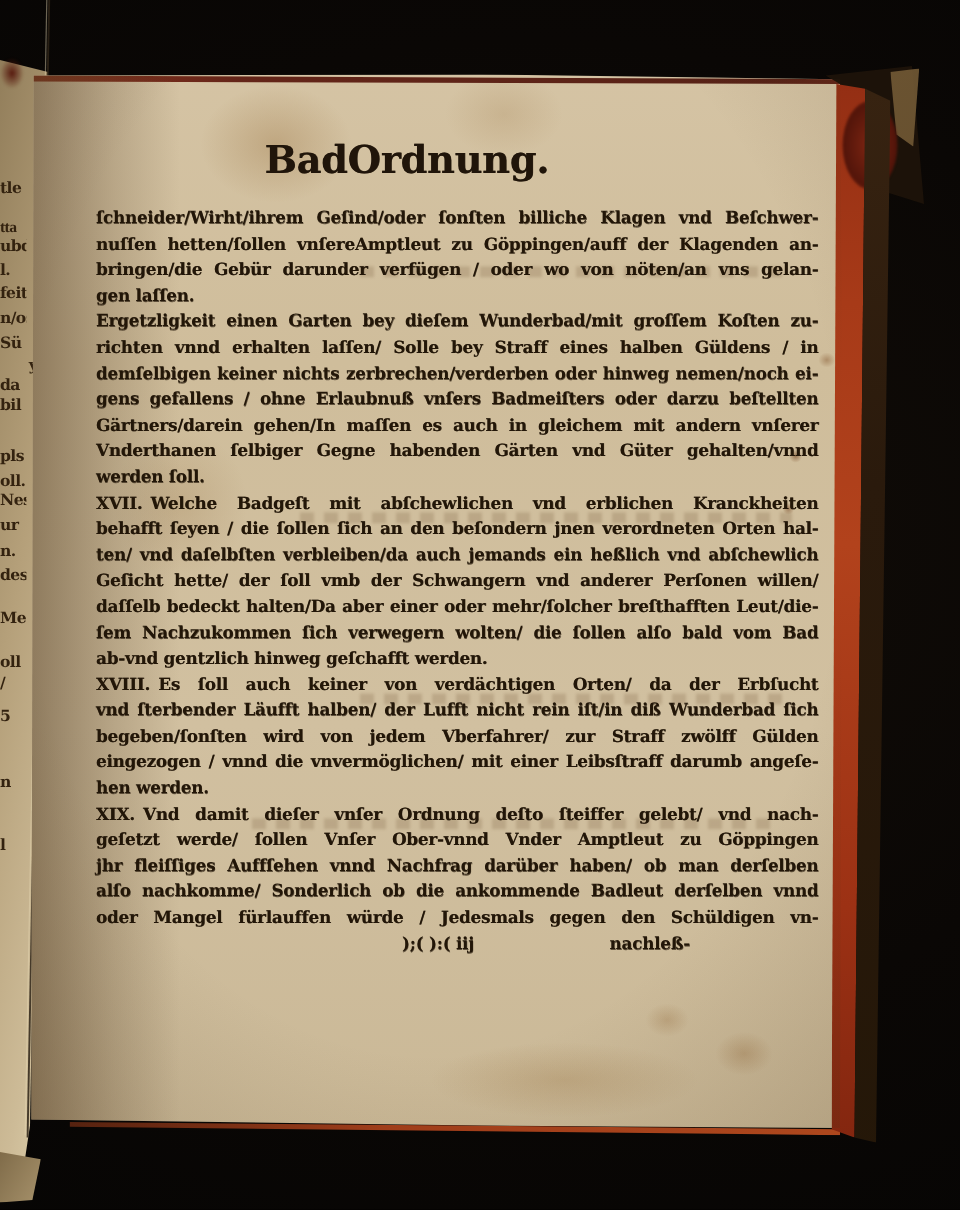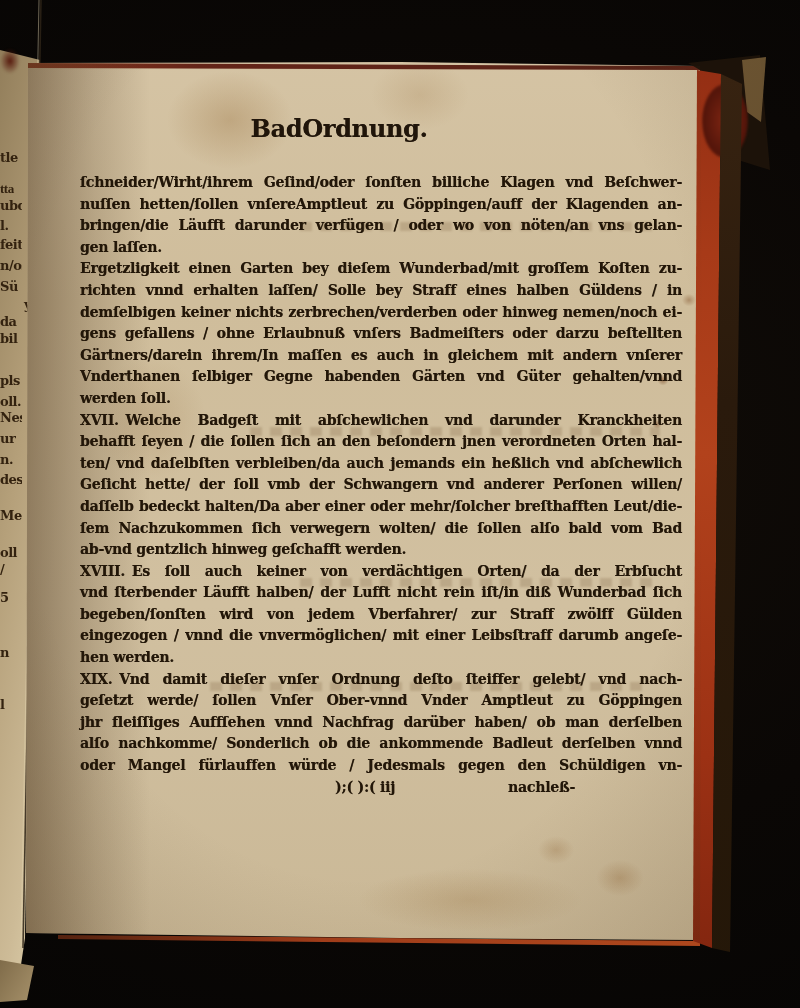--- a/index.html
+++ b/index.html
@@ -62,21 +62,21 @@
     clip-path:polygon(742px 60px,766px 57px,761px 122px,747px 112px);
     background:linear-gradient(140deg,#82683f,#5c4527);opacity:.9;}
   .tear-blob{left:702px;top:84px;width:46px;height:74px;border-radius:50%;
     background:radial-gradient(#7e2512,#53150a 65%,rgba(60,18,8,0) 85%);filter:blur(1px);}
 
   
   .crease{left:0;top:0;}
 
   
   .header{left:80px;top:114px;width:602px;text-align:center;padding-right:84px;box-sizing:border-box;
-    font-weight:700;font-size:24px;color:#20150a;letter-spacing:-0.3px;
+    font-weight:700;font-size:32px;color:#20150a;letter-spacing:-0.3px;
     text-shadow:0.3px 0.3px 0.4px rgba(32,21,10,.75);}
   .textblock{left:80px;top:172px;width:602px;color:#221608;font-weight:700;
     font-size:14px;letter-spacing:-0.2px;
     text-shadow:0.3px 0.3px 0.35px rgba(34,22,8,.65);}
   .textblock .line{position:relative;height:21.6px;line-height:21.6px;white-space:nowrap;
     text-align:left;}
   .textblock .line.jl{white-space:normal;text-align:justify;text-align-last:justify;}
   .sigrow{position:relative;height:21.6px;line-height:21.6px;}
   .sigmark{left:255px;top:0;font-weight:700;}
   .catchword{left:428px;top:0;font-weight:700;}
@@ -138,30 +138,30 @@
   <div class="st" style="left:250px;top:427px;width:410px;"></div>
   <div class="st" style="left:300px;top:578px;width:360px;"></div>
   <div class="st" style="left:210px;top:682px;width:440px;"></div>
 
   <div class="header">BadOrdnung.</div>
 
   <div class="textblock">
     <div id="lines" style="position:relative;left:0;top:0;width:602px;">
         <div class="line jl">ſchneider/Wirht/ihrem Geſind/oder ſonſten billiche Klagen vnd Beſchwer-</div>
         <div class="line jl">nuſſen hetten/ſollen vnſereAmptleut zu Göppingen/auff der Klagenden an-</div>
-        <div class="line jl">bringen/die Läufft darunder verfügen / oder wo von nöten/an vns gelan-</div>
+        <div class="line jl">bringen/die Gebür darunder verfügen / oder wo von nöten/an vns gelan-</div>
         <div class="line">gen laſſen.</div>
         <div class="line jl">Ergetzligkeit einen Garten bey dieſem Wunderbad/mit groſſem Koſten zu-</div>
         <div class="line jl">richten vnnd erhalten laſſen/ Solle bey Straff eines halben Güldens / in</div>
         <div class="line jl">demſelbigen keiner nichts zerbrechen/verderben oder hinweg nemen/noch ei-</div>
         <div class="line jl">gens gefallens / ohne Erlaubnuß vnſers Badmeiſters oder darzu beſtellten</div>
-        <div class="line jl">Gärtners/darein ihrem/In maſſen es auch in gleichem mit andern vnſerer</div>
+        <div class="line jl">Gärtners/darein gehen/In maſſen es auch in gleichem mit andern vnſerer</div>
         <div class="line jl">Vnderthanen ſelbiger Gegne habenden Gärten vnd Güter gehalten/vnnd</div>
         <div class="line">werden ſoll.</div>
-        <div class="line jl">XVII. Welche Badgeſt mit abſchewlichen vnd darunder Kranckheiten</div>
+        <div class="line jl">XVII. Welche Badgeſt mit abſchewlichen vnd erblichen Kranckheiten</div>
         <div class="line jl">behafft ſeyen / die ſollen ſich an den beſondern jnen verordneten Orten hal-</div>
         <div class="line jl">ten/ vnd daſelbſten verbleiben/da auch jemands ein heßlich vnd abſchewlich</div>
         <div class="line jl">Geſicht hette/ der ſoll vmb der Schwangern vnd anderer Perſonen willen/</div>
         <div class="line jl">daſſelb bedeckt halten/Da aber einer oder mehr/ſolcher breſthafften Leut/die-</div>
         <div class="line jl">ſem Nachzukommen ſich verwegern wolten/ die ſollen alſo bald vom Bad</div>
         <div class="line">ab-vnd gentzlich hinweg geſchafft werden.</div>
         <div class="line jl">XVIII. Es ſoll auch keiner von verdächtigen Orten/ da der Erbſucht</div>
         <div class="line jl">vnd ſterbender Läufft halben/ der Lufft nicht rein iſt/in diß Wunderbad ſich</div>
         <div class="line jl">begeben/ſonſten wird von jedem Vberfahrer/ zur Straff zwölff Gülden</div>
         <div class="line jl">eingezogen / vnnd die vnvermöglichen/ mit einer Leibsſtraff darumb angeſe-</div>

